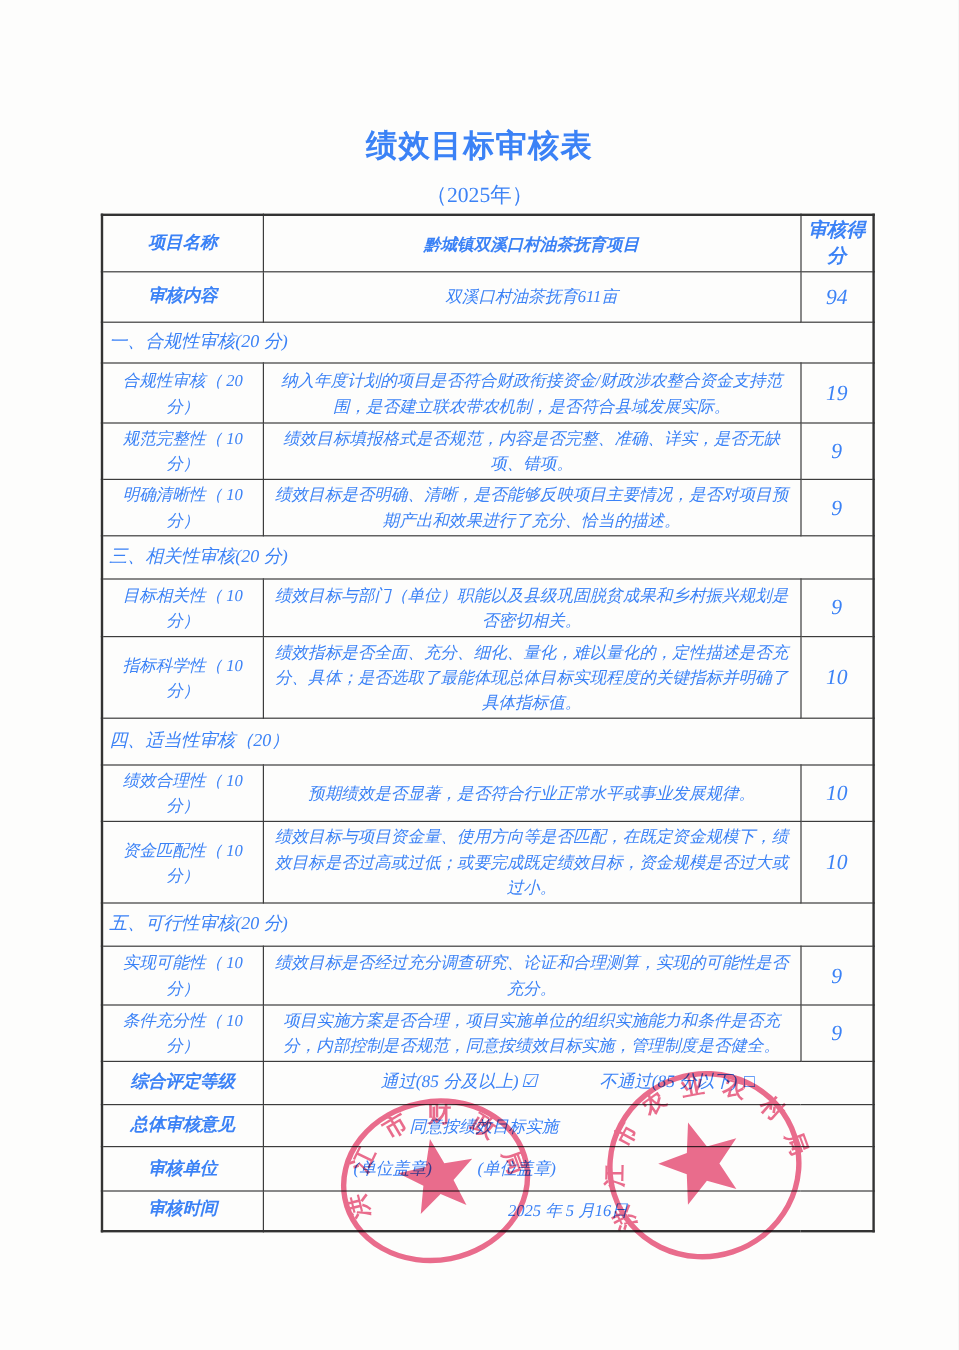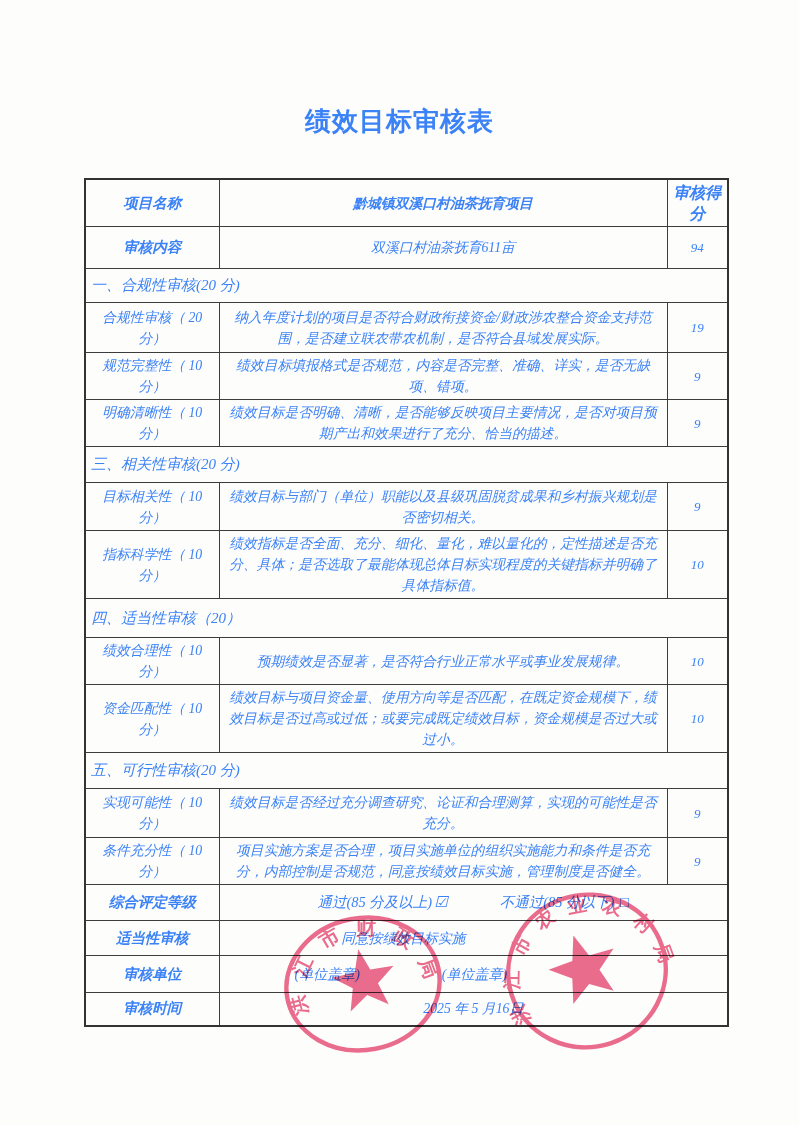--- a/index.html
+++ b/index.html
@@ -31,52 +31,53 @@
   table.form td{
     border:1.4px solid #3c3c3c;
     padding:2px 5px;
     vertical-align:middle;
     line-height:21px;
   }
   table.form{border:2px solid #333;}
   td.lbl{text-align:center;}
   td.lbl.bold{font-weight:700;font-size:14.5px;}
   td.desc{text-align:center;}
-  td.score{text-align:center;font-size:13px;}
+  td.score{text-align:center;font-size:18px;}
   td.section{
     text-align:left;font-size:15px;padding-left:8px;
   }
   td.center{text-align:center;}
   .ratingline{
     display:flex;justify-content:center;align-items:center;gap:52px;
     font-size:14.5px;
   }
   .cbx{font-size:15px;margin-left:2px;}
   .seals{
     display:flex;align-items:flex-end;
-    padding-left:70px;gap:82px;font-size:14px;
+    padding-left:70px;gap:38px;font-size:14px;
   }
   .shiftleft{position:relative;left:-70px;display:inline-block;}
   .stamp{
     position:absolute;
     mix-blend-mode:multiply;
     opacity:.85;
     pointer-events:none;
   }
   .stamp text{
     font-family:"Liberation Serif","DejaVu Serif",serif;
     font-weight:700;
   }
 </style>
 </head>
 <body>
 
 <div class="page">
 
   <div class="doc-title">绩效目标审核表</div>
+  <div class="doc-subtitle">（2025年）</div>
 
   <table class="form">
     <colgroup>
         <col style="width:134px">
         <col style="width:448px">
         <col style="width:61px">
       </colgroup>
 
     <tbody>
         <tr style="height:42px">
@@ -155,21 +156,21 @@
     <tr style="height:36px">
       <td class="lbl bold">综合评定等级</td>
       <td colspan="2">
         <div class="ratingline">
           <span><span>通过(85 分及以上)</span><span class="cbx">☑</span></span>
           <span><span>不通过(85 分以下)</span>&nbsp;<span class="cbx">□</span></span>
         </div>
       </td>
     </tr>
     <tr style="height:35px">
-      <td class="lbl bold">适当性审核</td>
+      <td class="lbl bold">总体审核意见</td>
       <td colspan="2" class="center">
         <span class="shiftleft">同意按绩效目标实施</span>
       </td>
     </tr>
     <tr style="height:37px">
       <td class="lbl bold">审核单位</td>
       <td colspan="2">
         <div class="seals">
           <span>(单位盖章)</span>
           <span>(单位盖章)</span>

